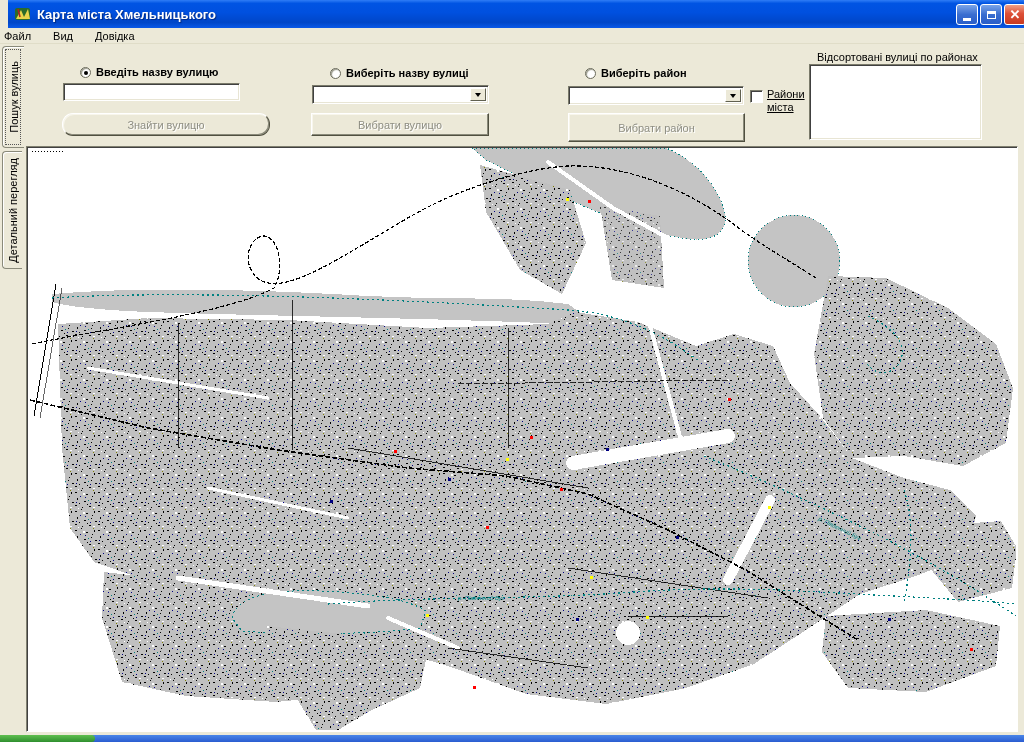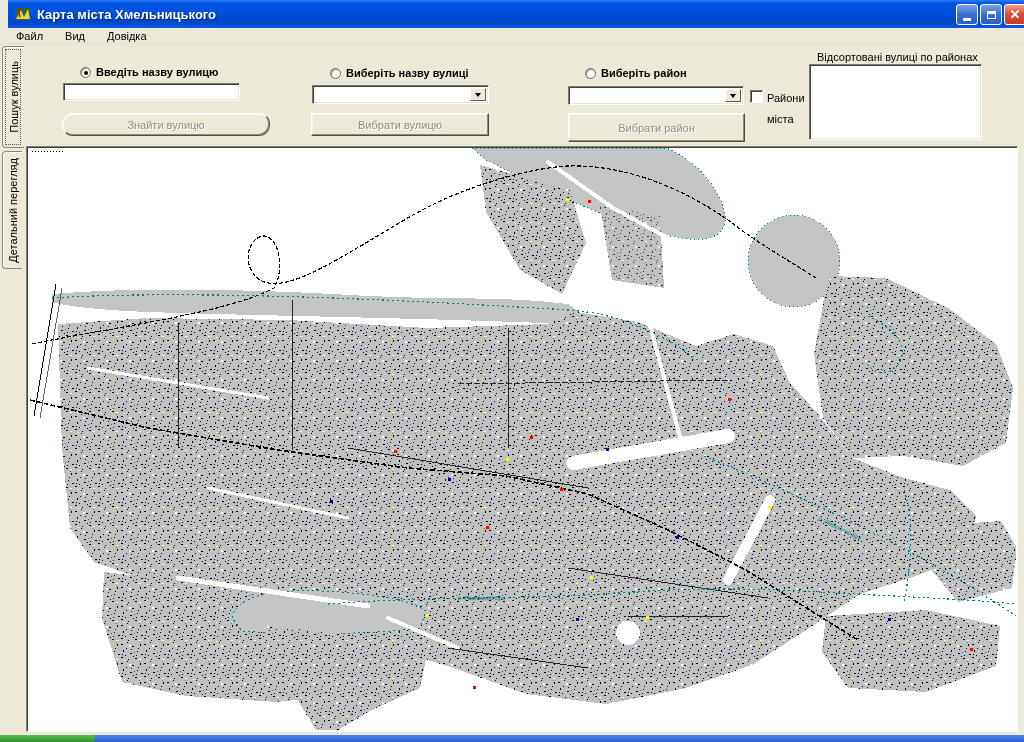--- a/index.html
+++ b/index.html
@@ -23,21 +23,21 @@
     color:#fff; display:flex; align-items:center; justify-content:center; font-size:11px;
   }
   .cap-btn.close { background:linear-gradient(to bottom,#f0a086 0%,#dd5038 45%,#c83a20 100%); }
   .glyph-min { width:8px; height:3px; background:#fff; margin-top:10px; }
   .glyph-restore { width:9px; height:8px; border:1px solid #fff; border-top-width:3px; }
   .glyph-close { font-weight:bold; font-size:13px; line-height:1; }
 
   
   .menubar {
     position:absolute; left:0; top:28px; width:1024px; height:16px;
-    background:#ece9d8; display:flex; align-items:center; padding-left:16px;
+    background:#ece9d8; display:flex; align-items:center; padding-left:4px;
     border-bottom:1px solid #e0ddc8;
   }
   .menu-item { padding:1px 8px 1px 0; margin-right:14px; color:#000; cursor:default; }
 
   
   .client { position:absolute; left:0; top:44px; width:1024px; height:691px; background:#ece9d8; }
 
   
   .tabstrip { position:absolute; left:2px; top:2px; width:22px; }
   .vtab {
@@ -80,21 +80,21 @@
     box-shadow:inset -1px -1px 0 #8a8a7a, inset 1px 1px 0 #f8f6ec;
     color:#8e8e83; text-shadow:1px 1px 0 #fff; font-size:11px;
     display:flex; align-items:center; justify-content:center;
   }
   .checkbox {
     position:absolute; width:13px; height:13px; background:#fff;
     border:1px solid; border-color:#7a7a6a #fff #fff #7a7a6a;
     box-shadow:inset 1px 1px 0 #404040;
   }
   .label { position:absolute; color:#000; font-size:11px; }
-  .chk-label { width:50px; line-height:21px; }
+  .chk-label { width:50px; line-height:13px;text-decoration:underline; }
 
   
   .map-panel {
     position:absolute; left:26px; top:102px; width:992px; height:586px;
     background:#fff;
     border:1px solid; border-color:#808070 #fff #fff #808070;
     box-shadow:inset 1px 1px 0 #404040;
   }
   .map-panel svg { display:block; width:988px; height:582px; margin:1px; }
 

